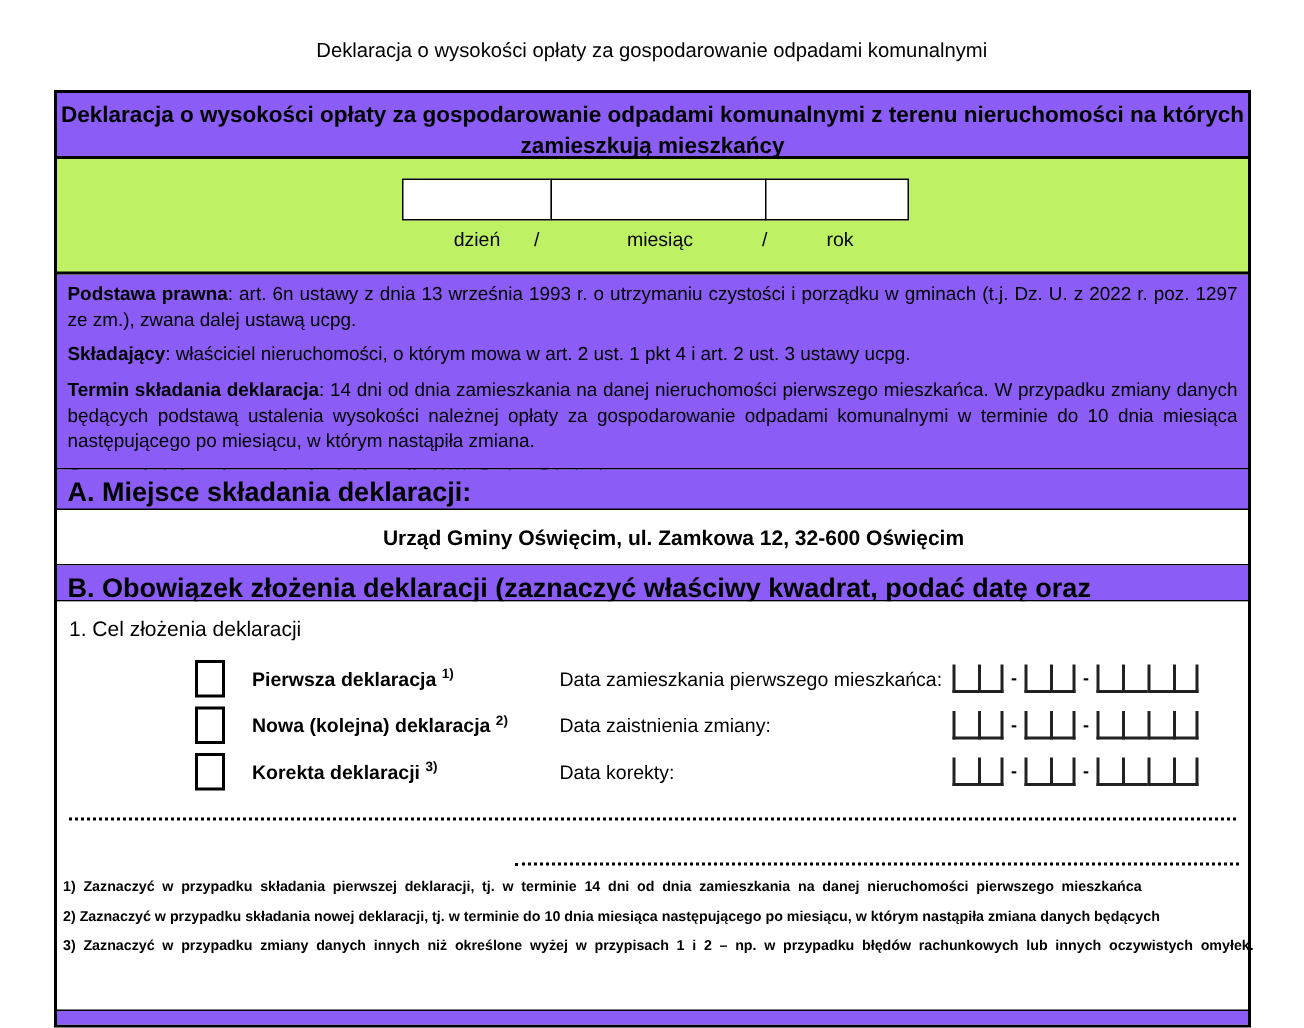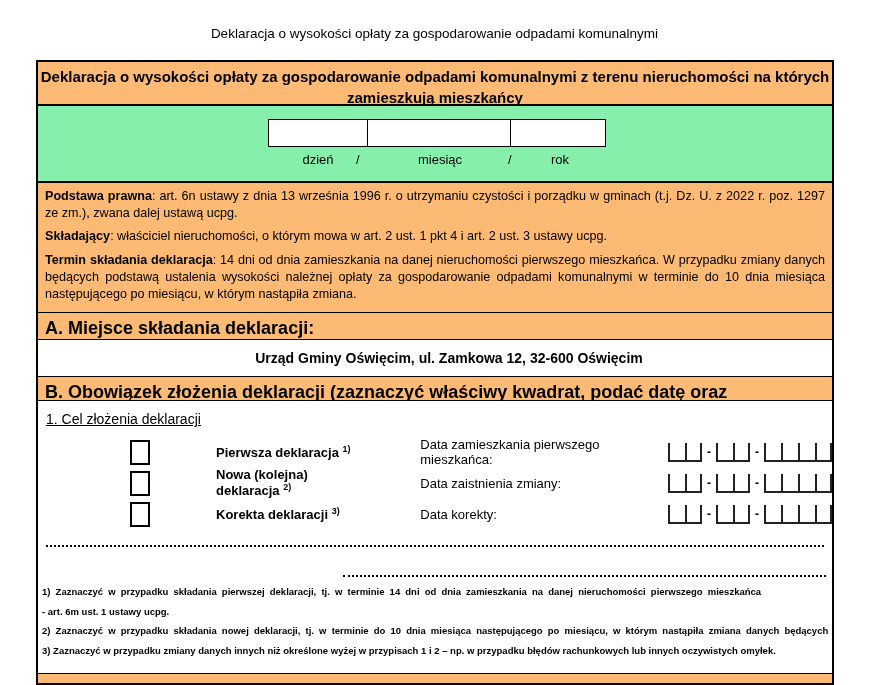--- a/index.html
+++ b/index.html
@@ -13,32 +13,32 @@
   }
   .page-title {
     position: absolute; left: 0; top: 26px; width: 869px;
     text-align: center; font-size: 13.5px;
   }
   .form-box {
     position: absolute; left: 36px; top: 60px; width: 798px; height: 625px;
     border: 2px solid #000; background: #fff;
     display: flex; flex-direction: column;
   }
-  .gray { background: #fdba74; }
+  .gray { background: #8b5cf6; }
   .row { border-bottom: 1px solid #000; }
 
   
   .row-header {
     height: 44px; border-bottom: 2px solid #000;
     text-align: center; font-weight: bold; font-size: 15px;
     line-height: 1.4; padding-top: 4px;
   }
 
   
-  .row-date { height: 77px; position: relative; border-bottom: 2px solid #000; background:#86efac; }
+  .row-date { height: 77px; position: relative; border-bottom: 2px solid #000; background:#bef264; }
   .date-boxes { position: absolute; left: 230px; top: 13px; display: flex; }
   .date-box { height: 28px; border: 1px solid #000; background: #fff; }
   .date-box + .date-box { margin-left: -1px; }
   .db-day { width: 100px; } .db-month { width: 144px; } .db-year { width: 96px; }
   .date-labels { position: absolute; left: 230px; top: 46px; width: 340px; display: flex; font-size: 13px; }
   .dl-day { width: 100px; text-align: center; }
   .dl-month { width: 144px; text-align: center; }
   .dl-year { width: 96px; text-align: center; }
   .dl-slash { position: absolute; top: 0; }
   .dl-slash.s1 { left: 88px; } .dl-slash.s2 { left: 240px; }
@@ -50,22 +50,22 @@
   
   .section-bar { font-weight: bold; font-size: 18px; padding: 5px 7px; }
   .row-a { height: 27px; }
   .row-b { height: 24px; }
 
   
   .row-value { height: 37px; text-align: center; font-weight: bold; font-size: 14px; padding-top: 10px; background:#fff;padding-left:28px; }
 
   
   .row-content { height: 273px; background: #fff; position: relative; }
-  .sub-title { font-size: 14px; margin: 10px 0 12px 8px; text-decoration: underline; }
-  .opt-row { display: flex; align-items: center; height: 26px; margin: 5px 0 0 92px; gap: 48px; }
+  .sub-title { font-size: 14px; margin: 10px 0 12px 8px; }
+  .opt-row { display: flex; align-items: center; height: 26px; margin: 5px 0 0 92px; }
   .checkbox { width: 20px; height: 25px; border: 2px solid #000; background: #fff; flex: none; }
   .opt-label { font-weight: bold; font-size: 13px; margin-left: 18px; width: 205px; }
   .opt-label sup { font-size: 9px; }
   .date-label { font-size: 13px; width: 262px; }
   .comb { display: flex; align-items: center; }
   .comb-group { display: flex; }
   .comb-cell { width: 17px; height: 19px; border-left: 2px solid #222; border-bottom: 2px solid #222; }
   .comb-group .comb-cell:last-child { border-right: 2px solid #222; }
   .comb-sep { margin: 0 5px; font-weight: bold; font-size: 12px; }
   .reason-row { display: flex; align-items: baseline; margin: 16px 8px 0 8px; font-size: 14px; }
@@ -98,21 +98,21 @@
     <div class="date-labels">
       <span class="dl-day">dzień</span>
       <span class="dl-month">miesiąc</span>
       <span class="dl-year">rok</span>
       <span class="dl-slash s1">/</span>
       <span class="dl-slash s2">/</span>
     </div>
   </div>
 
   <div class="row row-legal gray">
-    <p><b>Podstawa prawna</b><span>: art. 6n ustawy z dnia 13 września 1996 r. o utrzymaniu czystości i porządku w gminach (t.j. Dz. U. z 2022 r. poz. 1297 ze zm.), zwana dalej ustawą ucpg.</span></p>
+    <p><b>Podstawa prawna</b><span>: art. 6n ustawy z dnia 13 września 1993 r. o utrzymaniu czystości i porządku w gminach (t.j. Dz. U. z 2022 r. poz. 1297 ze zm.), zwana dalej ustawą ucpg.</span></p>
     <p><b>Składający</b><span>: właściciel nieruchomości, o którym mowa w art. 2 ust. 1 pkt 4 i art. 2 ust. 3 ustawy ucpg.</span></p>
     <p><b>Termin składania deklaracja</b><span>: 14 dni od dnia zamieszkania na danej nieruchomości pierwszego mieszkańca. W przypadku zmiany danych będących podstawą ustalenia wysokości należnej opłaty za gospodarowanie odpadami komunalnymi w terminie do 10 dnia miesiąca następującego po miesiącu, w którym nastąpiła zmiana.</span></p>
     <p><b>Organ właściwy do przyjęcia deklaracji :</b><span> Wójt Gminy Oświęcim.</span></p>
   </div>
 
   <div class="row row-a section-bar gray">A. Miejsce składania deklaracji:</div>
 
   <div class="row row-value">Urząd Gminy Oświęcim, ul. Zamkowa 12, 32-600 Oświęcim</div>
 
   <div class="row row-b section-bar gray">B. Obowiązek złożenia deklaracji (zaznaczyć właściwy kwadrat, podać datę oraz przyczynę)</div>
@@ -192,21 +192,20 @@
       </span>
     </div>
 
     <div class="reason-row">
       <span class="dotted dots1"></span>
     </div>
     <div class="dotted dots2"></div>
 
     <div class="footnotes">
       <div>1) Zaznaczyć w przypadku składania pierwszej deklaracji, tj. w terminie 14 dni od dnia zamieszkania na danej nieruchomości pierwszego mieszkańca</div>
-      <div>- art. 6m ust. 1 ustawy ucpg.</div>
       <div>2) Zaznaczyć w przypadku składania nowej deklaracji, tj. w terminie do 10 dnia miesiąca następującego po miesiącu, w którym nastąpiła zmiana danych będących</div>
       <div>3) Zaznaczyć w przypadku zmiany danych innych niż określone wyżej w przypisach 1 i 2 – np. w przypadku błędów rachunkowych lub innych oczywistych omyłek.</div>
     </div>
   </div>
 
   <div class="row-bottom gray"></div>
 
 </div>
 
 </body></html>

